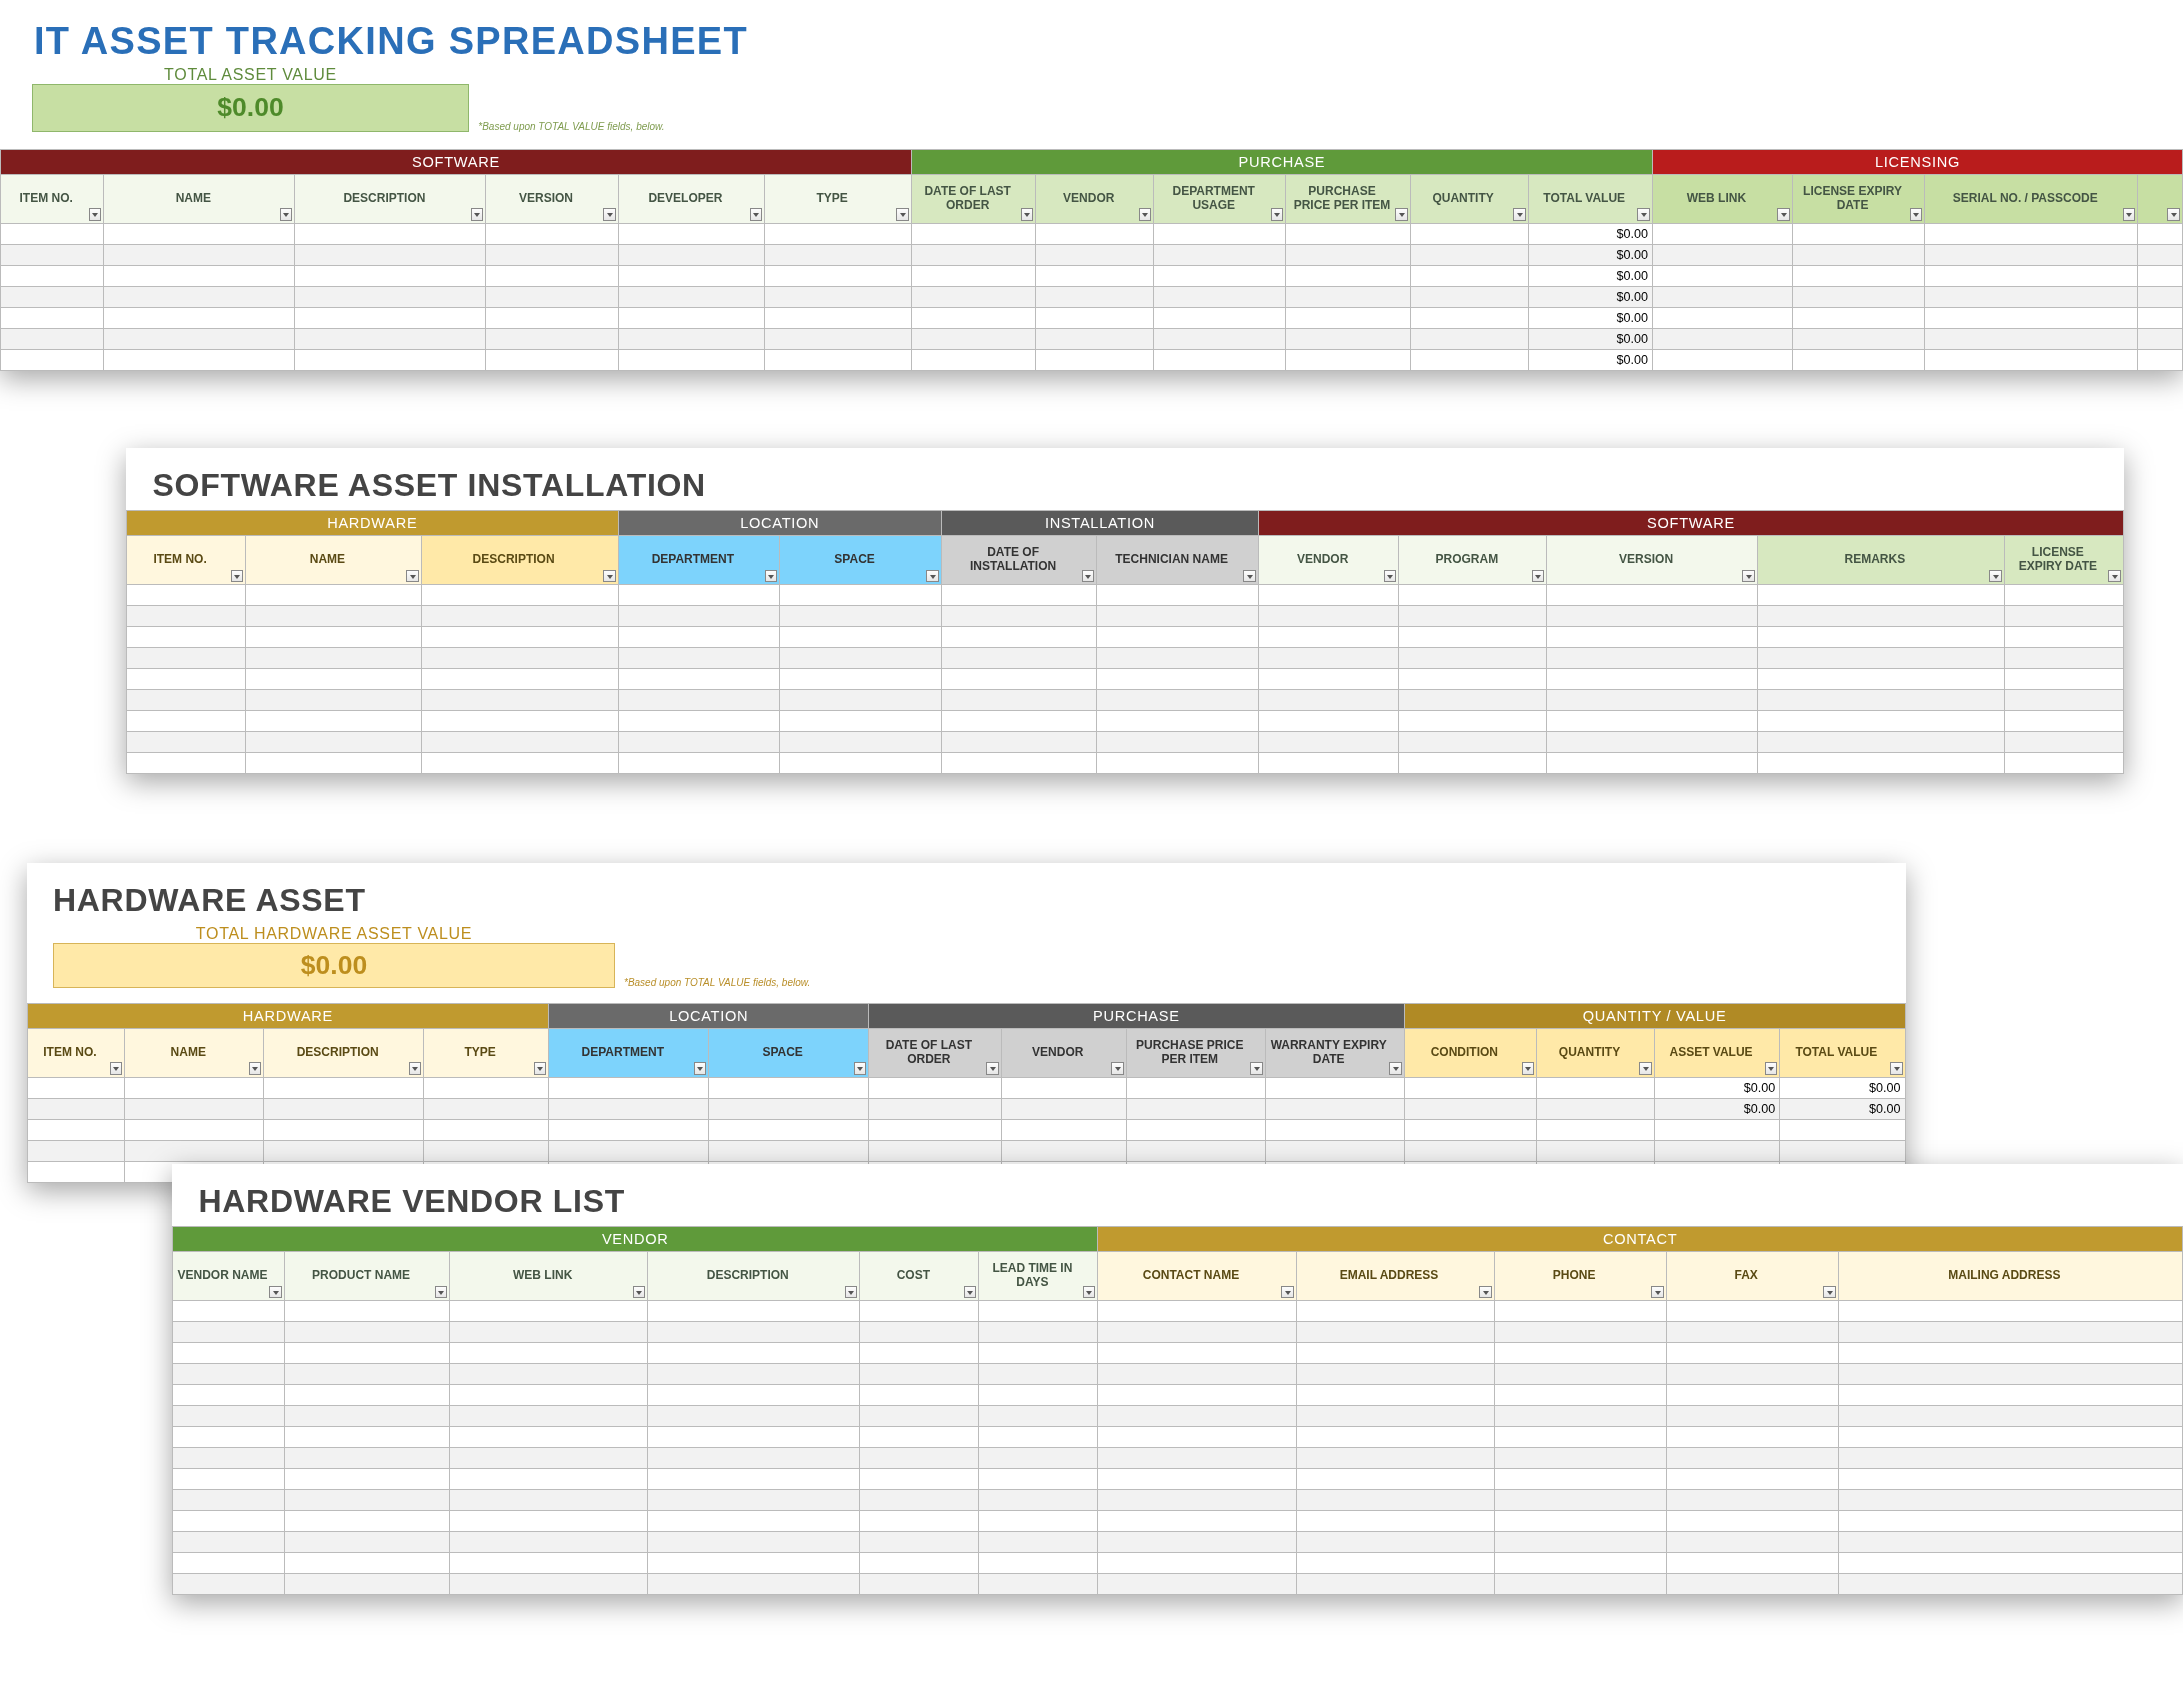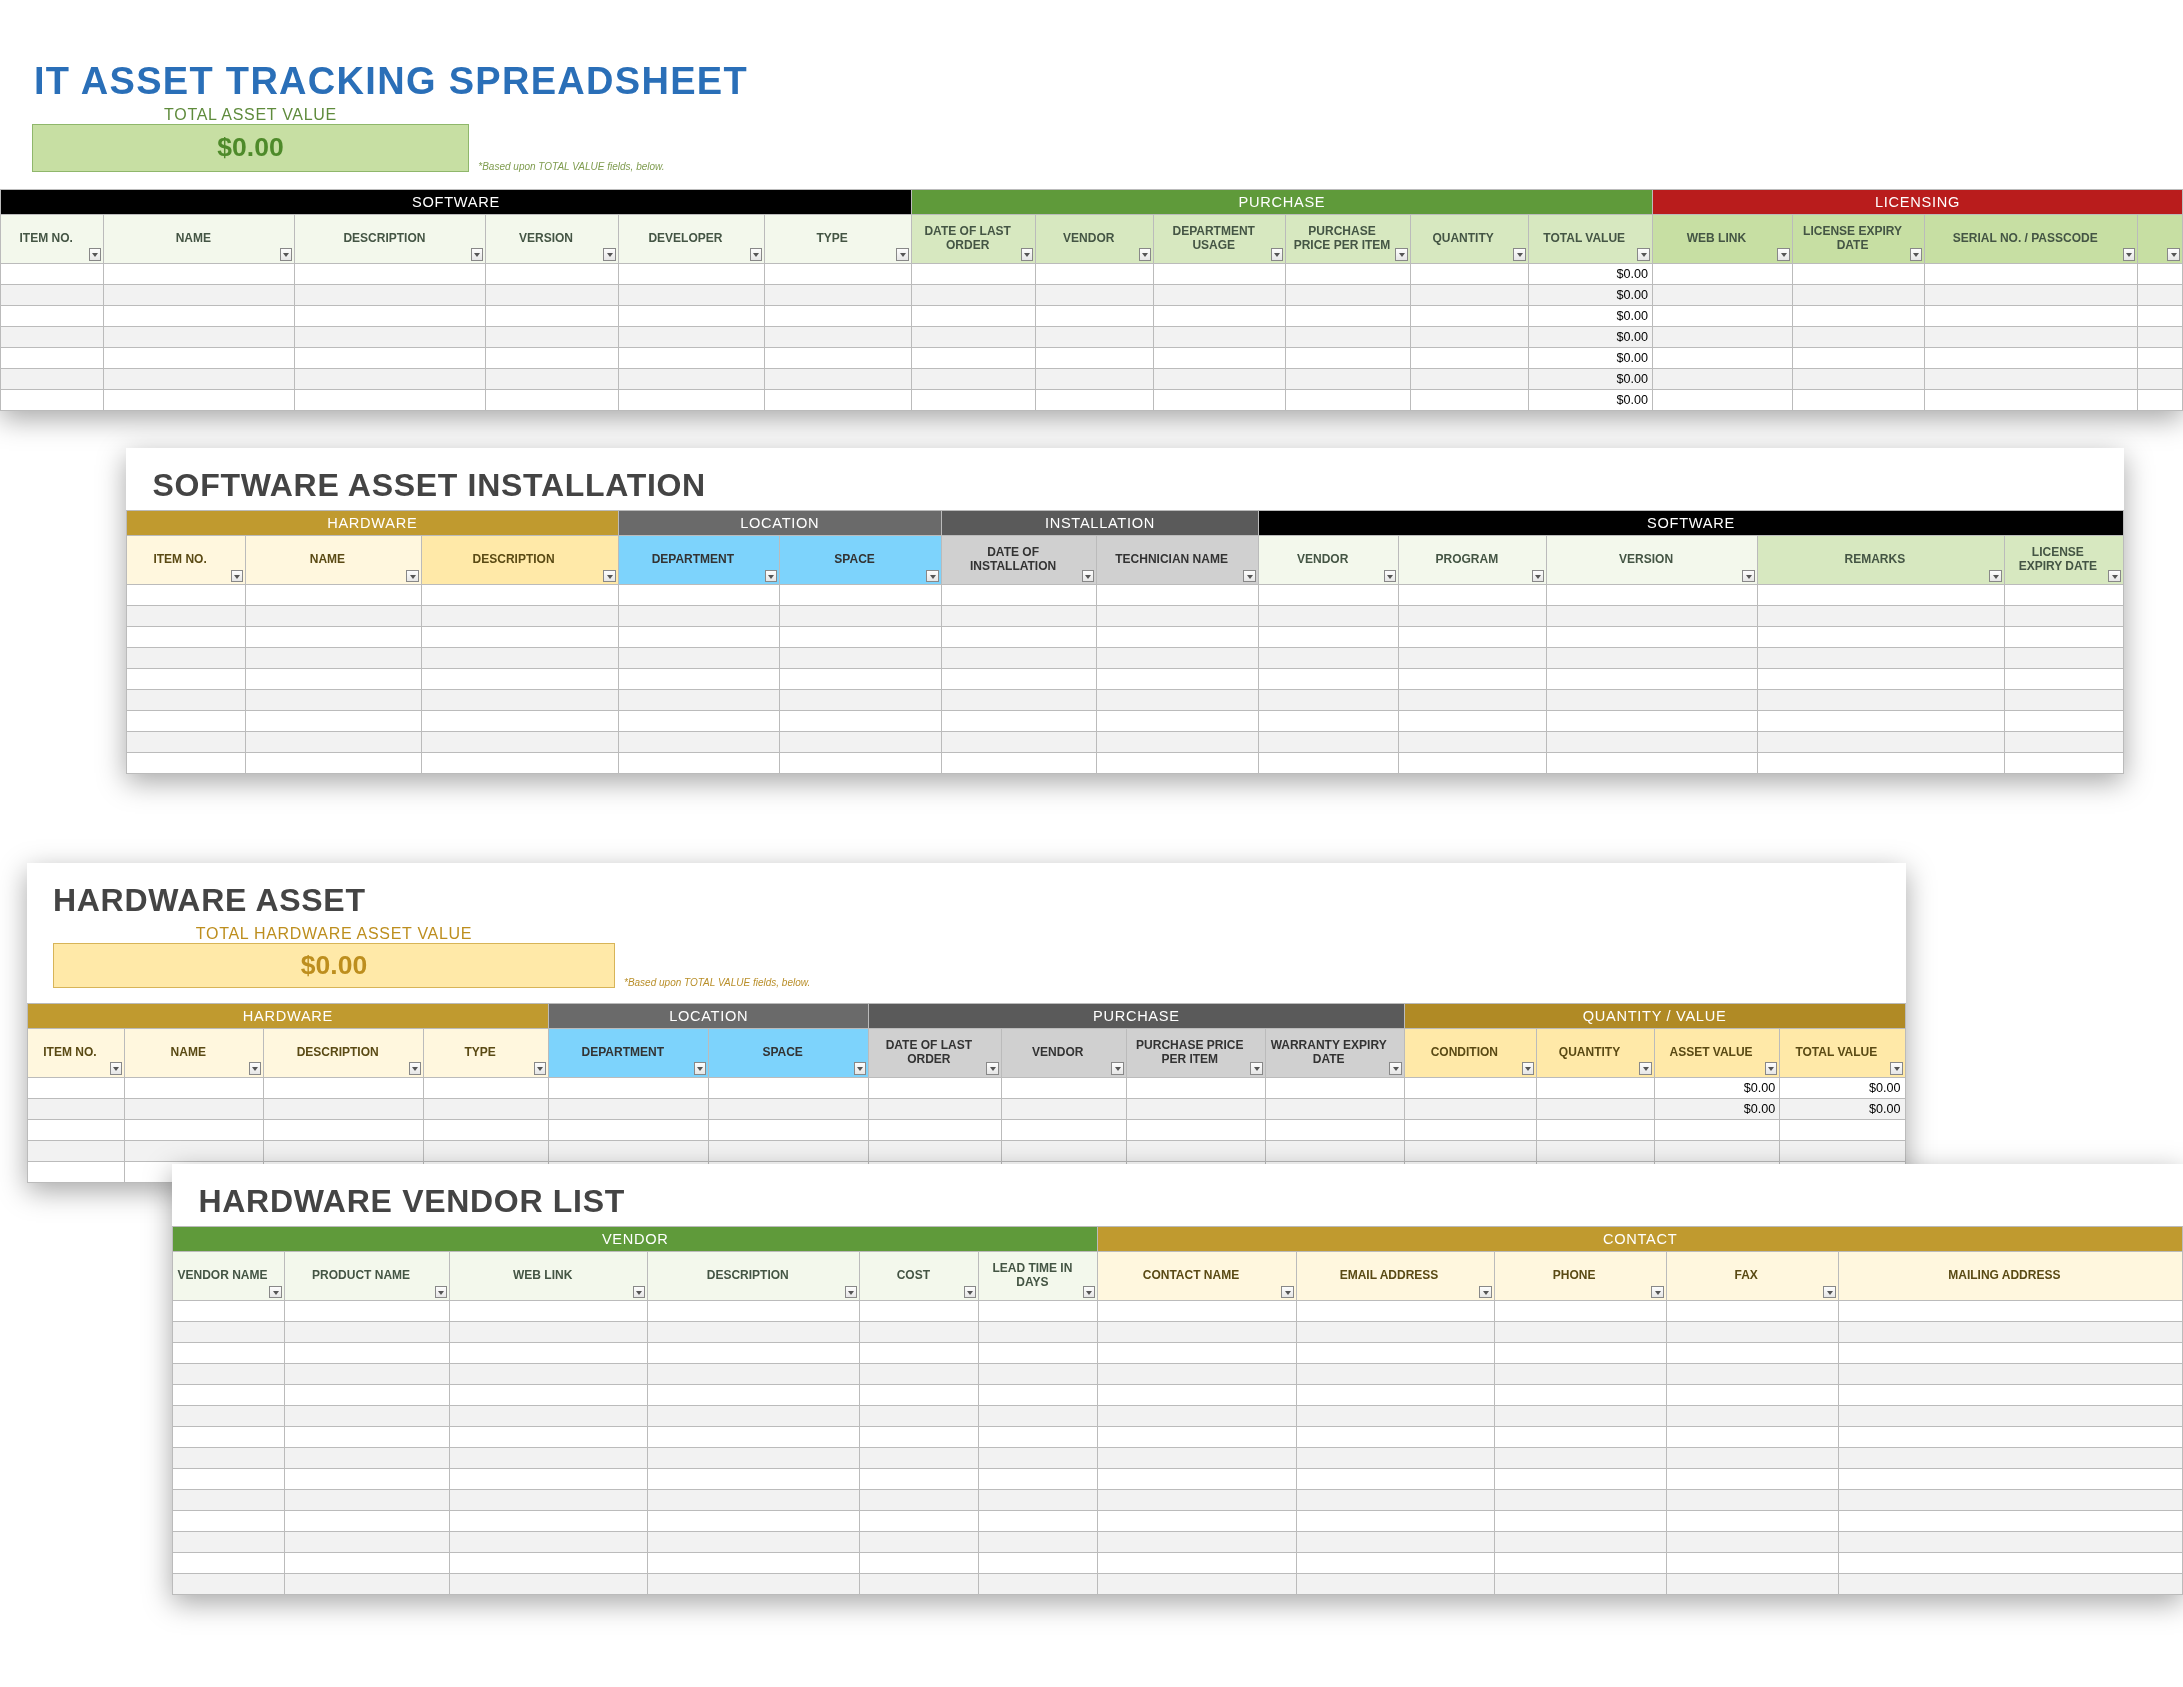--- a/index.html
+++ b/index.html
@@ -15,21 +15,20 @@
     position: absolute;
     background: #fff;
     box-shadow: 0 8px 26.5px rgba(0,0,0,0.35);
   }
   .title-main {
     font-size: 38px;
     font-weight: 700;
     color: #2A6FB8;
     letter-spacing: 1.3px;
     padding: 20px 0 2.6px 34px;
-    margin-top: 40px;
   }
   .title-section {
     font-size: 32px;
     font-weight: 700;
     color: #444;
     letter-spacing: 0.7px;
     padding: 18.5px 0 6.6px 26.5px;
   }
   .tav-label {
     color: #5f8b3c;
@@ -98,21 +97,21 @@
     content: "";
     position: absolute;
     left: 2.6px; top: 4px;
     border-left: 3.3px solid transparent;
     border-right: 3.3px solid transparent;
     border-top: 4px solid #555;
   }
   td { height: 21px; }
   tr.z td { background: #f2f2f2; }
   
-  .g-green1 { background: #000000; }
+  .g-green1 { background: #7f1d1d; }
   .g-green2 { background: #5f9a3a; }
   .g-green3 { background: #b91c1c; }
   .c-green-l { background: #f3f8ec; color:#454; }
   .c-green-m { background: #d7e8c0; color:#454; }
   .c-green-d { background: #c7dfa3; color:#454; }
   
   .g-gold { background: #c09a2f; }
   .c-gold-l { background: #fff7de; color:#5a4a14; }
   .c-gold-m { background: #ffe9a8; color:#5a4a14; }
   

